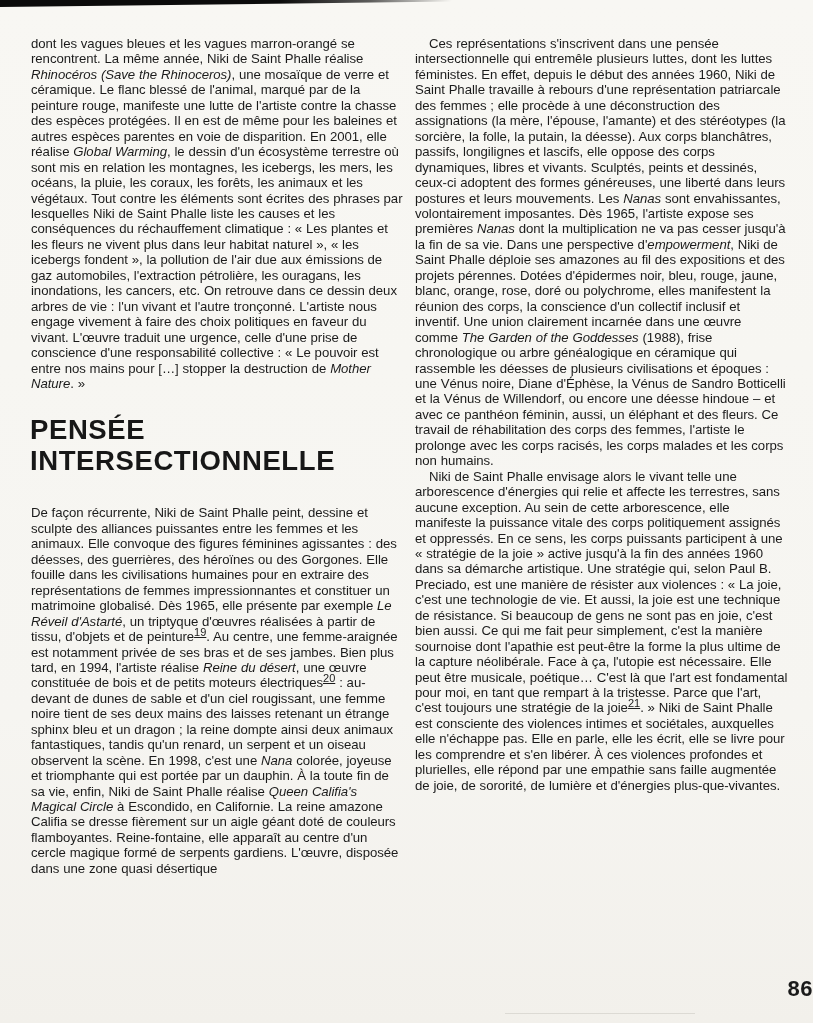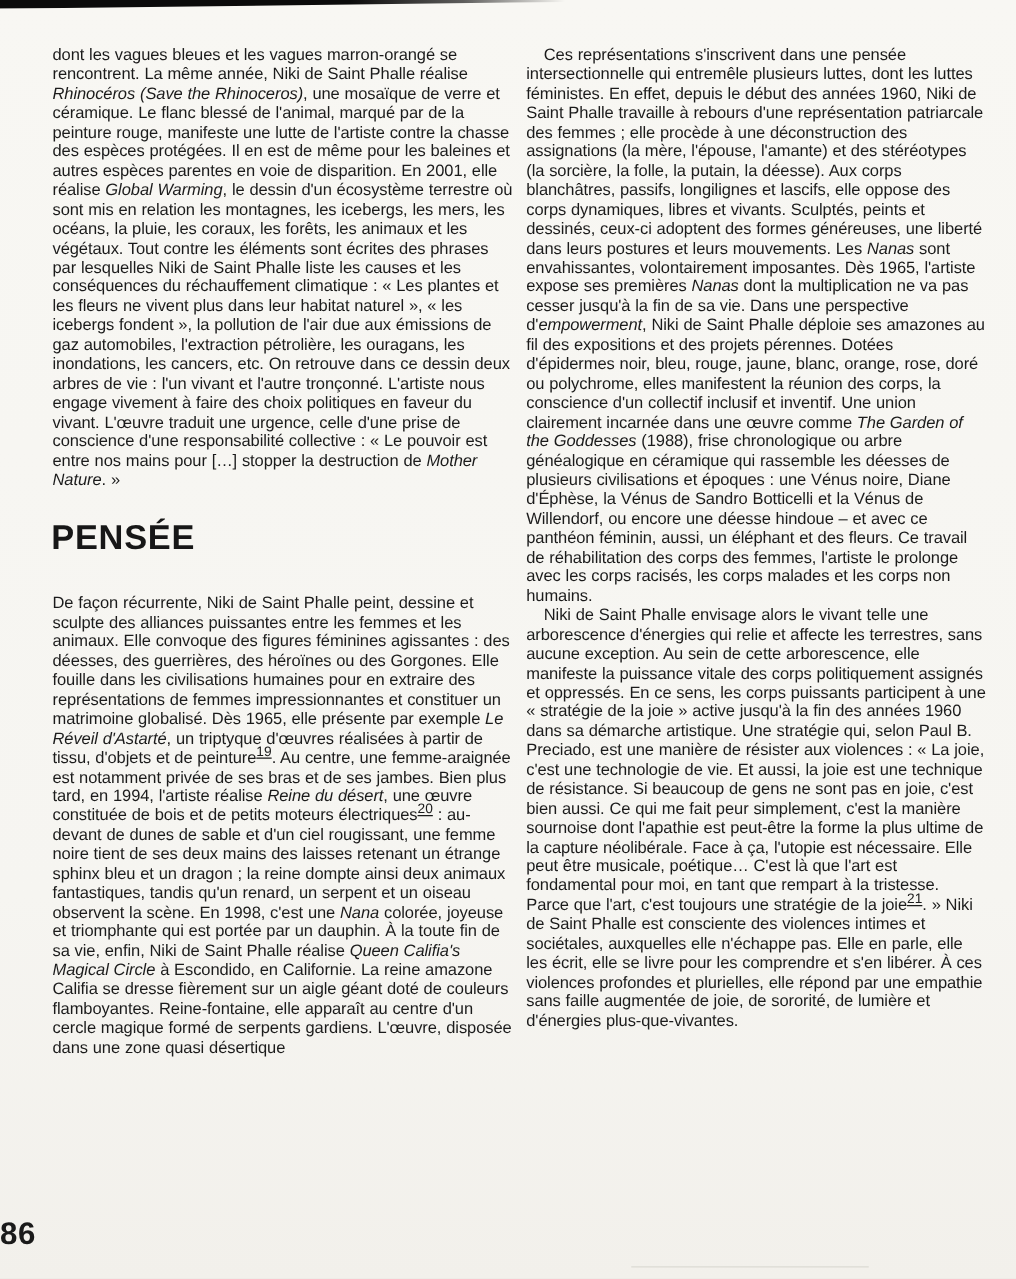--- a/index.html
+++ b/index.html
@@ -25,22 +25,21 @@
   
   .scan-bottom {
     position: absolute;
     bottom: 9px; left: 505px;
     width: 190px; height: 1px;
     background: #dcdad4;
   }
   .columns {
     display: flex;
     gap: 11px;
-    padding: 36px 24px 0 42px;
-    justify-content: space-between;
+    padding: 36px 24px 0 31px;
   }
   .col { width: 373px; }
   .para {
     margin: 0;
     font-size: 13.2px;
     line-height: 15.45px;
     letter-spacing: -0.06px;
     word-spacing: 0.02em;
   }
   .para.indent { text-indent: 14px; }
@@ -56,40 +55,41 @@
     margin: 23px 0 29px -1px;
     font-size: 27.5px;
     line-height: 31px;
     font-weight: 700;
     letter-spacing: 0.6px;
     color: #171717;
   }
   .page-number {
     position: absolute;
     bottom: 21px; left: 0; right: 0;
-    text-align: left;
-    font-size: 25px;
+    text-align: right;
+    font-size: 22px;
     font-weight: 700;
     letter-spacing: 0.5px;
     color: #1a1a1a;
   }
 </style>
 </head>
 <body>
 
 <div class="page">
   <div class="scan-top"></div>
 
   <div class="columns">
     <div class="col">
       <div>
           <p class="para"><span>dont les vagues bleues et les vagues marron-orangé se rencontrent. La même année, Niki de Saint Phalle réalise </span><em>Rhinocéros (Save the Rhinoceros)</em><span>, une mosaïque de verre et céramique. Le flanc blessé de l'animal, marqué par de la peinture rouge, manifeste une lutte de l'artiste contre la chasse des espèces protégées. Il en est de même pour les baleines et autres espèces parentes en voie de disparition. En 2001, elle réalise </span><em>Global Warming</em><span>, le dessin d'un écosystème terrestre où sont mis en relation les montagnes, les icebergs, les mers, les océans, la pluie, les coraux, les forêts, les animaux et les végétaux. Tout contre les éléments sont écrites des phrases par lesquelles Niki de Saint Phalle liste les causes et les conséquences du réchauffement climatique : « Les plantes et les fleurs ne vivent plus dans leur habitat naturel », « les icebergs fondent », la pollution de l'air due aux émissions de gaz automobiles, l'extraction pétrolière, les ouragans, les inondations, les cancers, etc. On retrouve dans ce dessin deux arbres de vie : l'un vivant et l'autre tronçonné. L'artiste nous engage vivement à faire des choix politiques en faveur du vivant. L'œuvre traduit une urgence, celle d'une prise de conscience d'une responsabilité collective : « Le pouvoir est entre nos mains pour […] stopper la destruction de </span><em>Mother Nature</em><span>. »</span></p>
         </div>
       <h2 class="section-heading">
         <span>PENSÉE</span><br>
+        <span>INTERSECTIONNELLE</span>
       </h2>
       <div>
           <p class="para"><span>De façon récurrente, Niki de Saint Phalle peint, dessine et sculpte des alliances puissantes entre les femmes et les animaux. Elle convoque des figures féminines agissantes : des déesses, des guerrières, des héroïnes ou des Gorgones. Elle fouille dans les civilisations humaines pour en extraire des représentations de femmes impressionnantes et constituer un matrimoine globalisé. Dès 1965, elle présente par exemple </span><em>Le Réveil d'Astarté</em><span>, un triptyque d'œuvres réalisées à partir de tissu, d'objets et de peinture</span><sup>19</sup><span>. Au centre, une femme-araignée est notamment privée de ses bras et de ses jambes. Bien plus tard, en 1994, l'artiste réalise </span><em>Reine du désert</em><span>, une œuvre constituée de bois et de petits moteurs électriques</span><sup>20</sup><span> : au-devant de dunes de sable et d'un ciel rougissant, une femme noire tient de ses deux mains des laisses retenant un étrange sphinx bleu et un dragon ; la reine dompte ainsi deux animaux fantastiques, tandis qu'un renard, un serpent et un oiseau observent la scène. En 1998, c'est une </span><em>Nana</em><span> colorée, joyeuse et triomphante qui est portée par un dauphin. À la toute fin de sa vie, enfin, Niki de Saint Phalle réalise </span><em>Queen Califia's Magical Circle</em><span> à Escondido, en Californie. La reine amazone Califia se dresse fièrement sur un aigle géant doté de couleurs flamboyantes. Reine-fontaine, elle apparaît au centre d'un cercle magique formé de serpents gardiens. L'œuvre, disposée dans une zone quasi désertique</span></p>
         </div>
     </div>
     <div class="col">
       <div>
           <p class="para indent"><span>Ces représentations s'inscrivent dans une pensée intersectionnelle qui entremêle plusieurs luttes, dont les luttes féministes. En effet, depuis le début des années 1960, Niki de Saint Phalle travaille à rebours d'une représentation patriarcale des femmes ; elle procède à une déconstruction des assignations (la mère, l'épouse, l'amante) et des stéréotypes (la sorcière, la folle, la putain, la déesse). Aux corps blanchâtres, passifs, longilignes et lascifs, elle oppose des corps dynamiques, libres et vivants. Sculptés, peints et dessinés, ceux-ci adoptent des formes généreuses, une liberté dans leurs postures et leurs mouvements. Les </span><em>Nanas</em><span> sont envahissantes, volontairement imposantes. Dès 1965, l'artiste expose ses premières </span><em>Nanas</em><span> dont la multiplication ne va pas cesser jusqu'à la fin de sa vie. Dans une perspective d'</span><em>empowerment</em><span>, Niki de Saint Phalle déploie ses amazones au fil des expositions et des projets pérennes. Dotées d'épidermes noir, bleu, rouge, jaune, blanc, orange, rose, doré ou polychrome, elles manifestent la réunion des corps, la conscience d'un collectif inclusif et inventif. Une union clairement incarnée dans une œuvre comme </span><em>The Garden of the Goddesses</em><span> (1988), frise chronologique ou arbre généalogique en céramique qui rassemble les déesses de plusieurs civilisations et époques : une Vénus noire, Diane d'Éphèse, la Vénus de Sandro Botticelli et la Vénus de Willendorf, ou encore une déesse hindoue – et avec ce panthéon féminin, aussi, un éléphant et des fleurs. Ce travail de réhabilitation des corps des femmes, l'artiste le prolonge avec les corps racisés, les corps malades et les corps non humains.</span></p>
           <p class="para indent"><span>Niki de Saint Phalle envisage alors le vivant telle une arborescence d'énergies qui relie et affecte les terrestres, sans aucune exception. Au sein de cette arborescence, elle manifeste la puissance vitale des corps politiquement assignés et oppressés. En ce sens, les corps puissants participent à une « stratégie de la joie » active jusqu'à la fin des années 1960 dans sa démarche artistique. Une stratégie qui, selon Paul B. Preciado, est une manière de résister aux violences : « La joie, c'est une technologie de vie. Et aussi, la joie est une technique de résistance. Si beaucoup de gens ne sont pas en joie, c'est bien aussi. Ce qui me fait peur simplement, c'est la manière sournoise dont l'apathie est peut-être la forme la plus ultime de la capture néolibérale. Face à ça, l'utopie est nécessaire. Elle peut être musicale, poétique… C'est là que l'art est fondamental pour moi, en tant que rempart à la tristesse. Parce que l'art, c'est toujours une stratégie de la joie</span><sup>21</sup><span>. » Niki de Saint Phalle est consciente des violences intimes et sociétales, auxquelles elle n'échappe pas. Elle en parle, elle les écrit, elle se livre pour les comprendre et s'en libérer. À ces violences profondes et plurielles, elle répond par une empathie sans faille augmentée de joie, de sororité, de lumière et d'énergies plus-que-vivantes.</span></p>
         </div>

